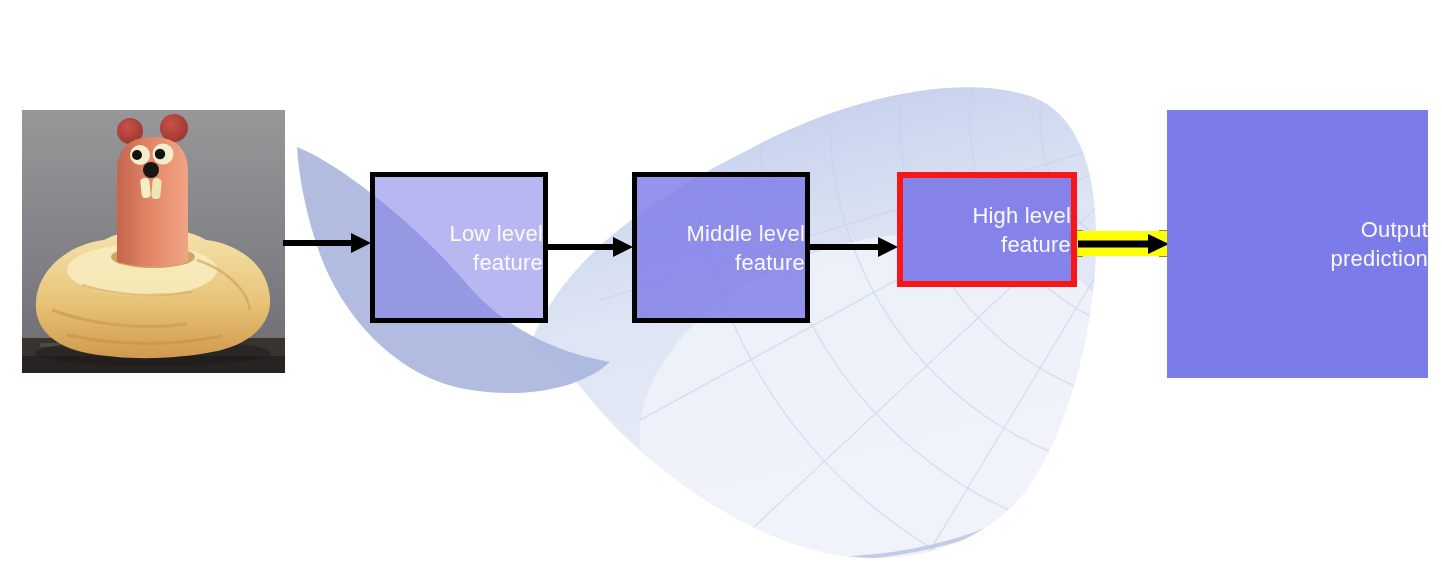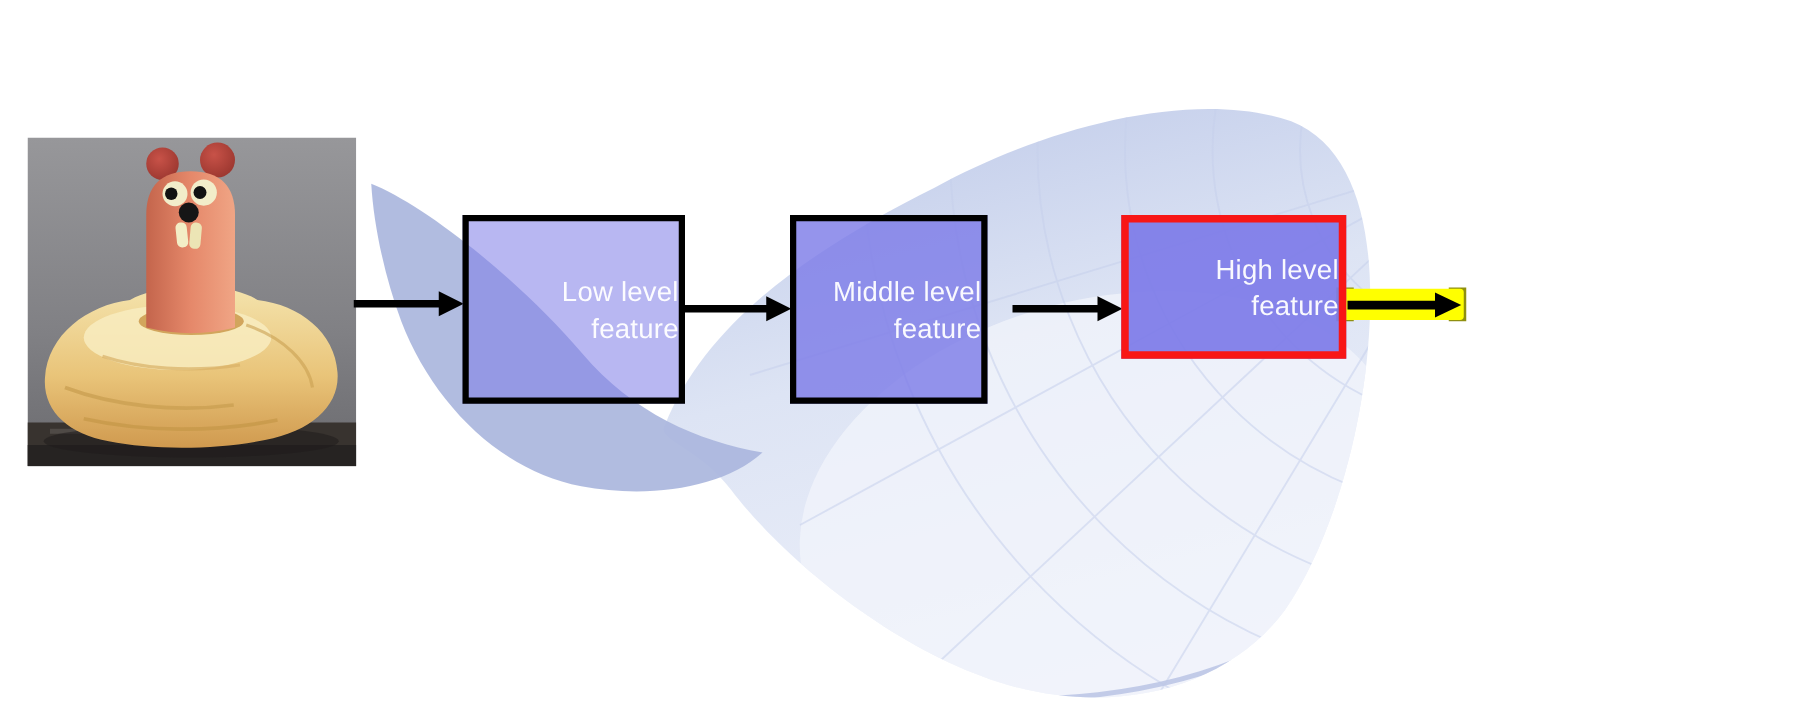--- a/index.html
+++ b/index.html
@@ -25,21 +25,21 @@
     color:rgba(255,255,255,0.95);
     font-size:22px;line-height:29px;letter-spacing:0.2px;
   }
   .box .line{display:block;}
   .box-low{
     left:370px;top:172px;width:178px;height:151px;
     border:5px solid #000000;
     background:rgba(126,124,232,0.55);
   }
   .box-middle{
-    left:632px;top:172px;width:158px;height:151px;
+    left:632px;top:172px;width:178px;height:151px;
     border:5px solid #000000;
     background:rgba(126,124,232,0.82);
   }
   .box-high{
     left:897px;top:172px;width:180px;height:115px;
     border:6px solid #f81616;
     background:rgba(126,124,232,0.93);
   }
   .box-output{
     left:1167px;top:110px;width:261px;height:268px;
@@ -195,14 +195,18 @@
   <div class="box box-middle">
     <span class="line">Middle level</span>
     <span class="line">feature</span>
   </div>
 
   <div class="box box-high">
     <span class="line">High level</span>
     <span class="line">feature</span>
   </div>
 
+  <div class="box box-output">
+    <span class="line">Output</span>
+    <span class="line">prediction</span>
+  </div>
 
 </div>
 
 </body></html>

